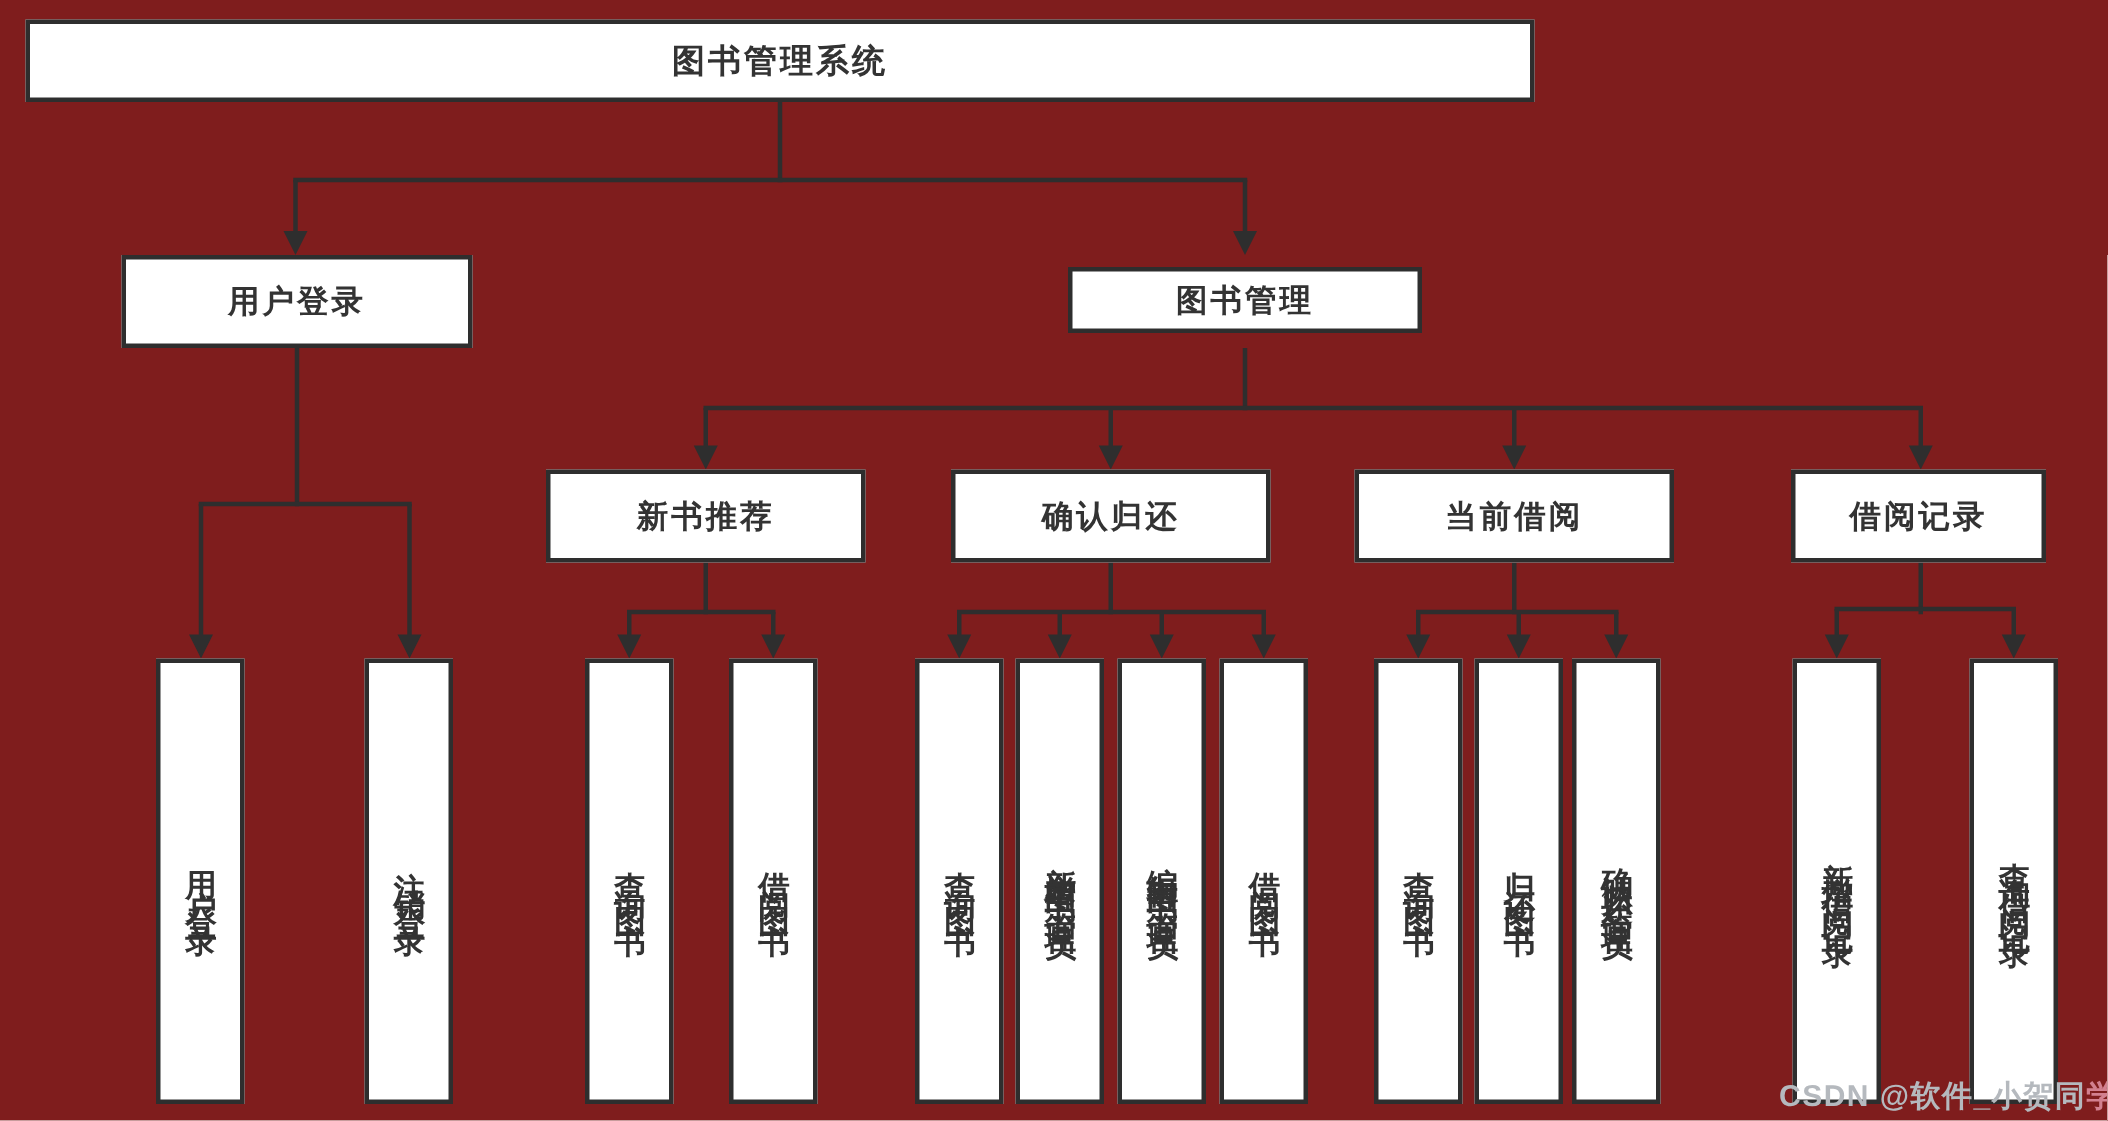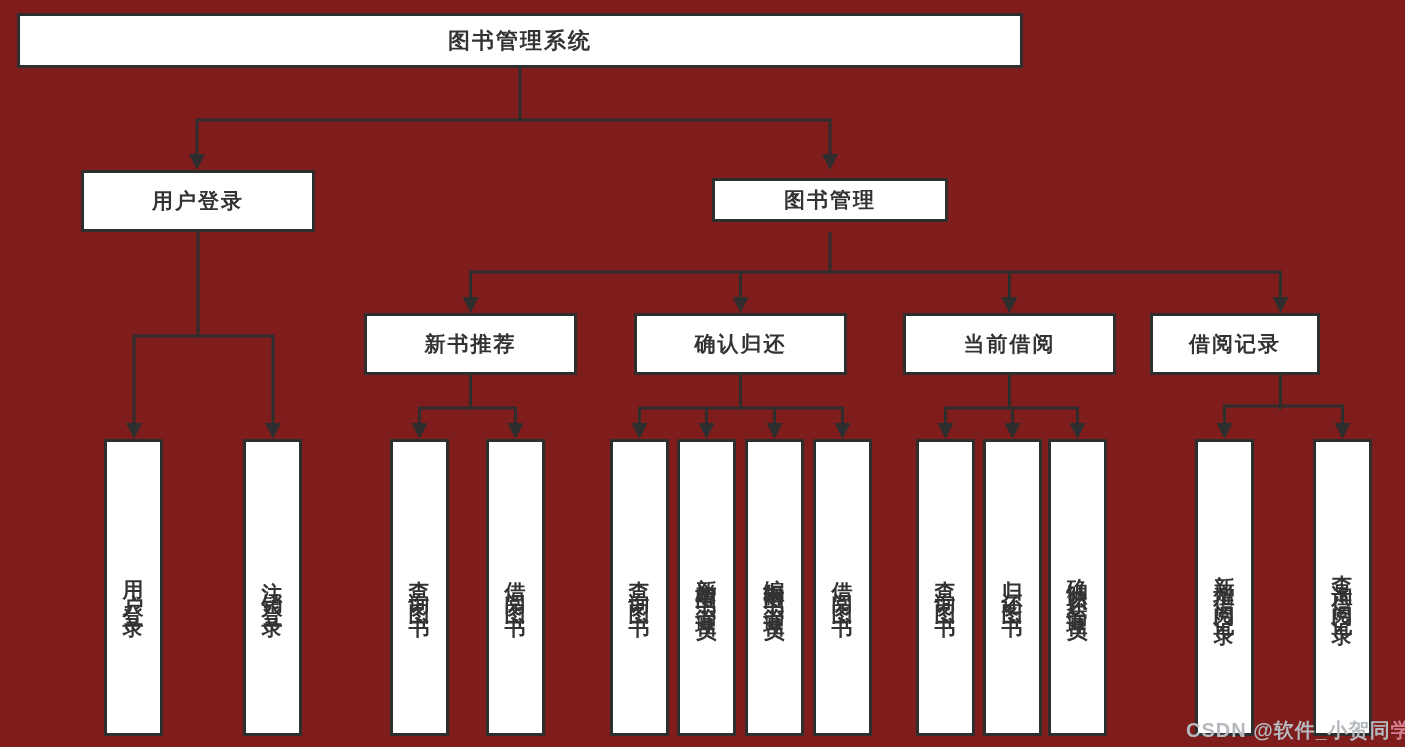--- a/index.html
+++ b/index.html
@@ -123,21 +123,21 @@
 
   <div class="box hbox" style="left:364px;top:313px;width:213px;height:62px;">
     <span>新书推荐</span>
   </div>
   <div class="box hbox" style="left:634px;top:313px;width:213px;height:62px;">
     <span>确认归还</span>
   </div>
   <div class="box hbox" style="left:903px;top:313px;width:213px;height:62px;text-align:right;">
     <span>当前借阅</span>
   </div>
-  <div class="box hbox" style="left:1150px;top:313px;width:170px;height:62px;">
+  <div class="box hbox" style="left:1194px;top:313px;width:170px;height:62px;">
     <span>借阅记录</span>
   </div>
 
   <div class="box leaf" style="left:104px;">
     <span>用户登录</span>
   </div>
   <div class="box leaf" style="left:243px;">
     <span>注销登录</span>
   </div>
 

